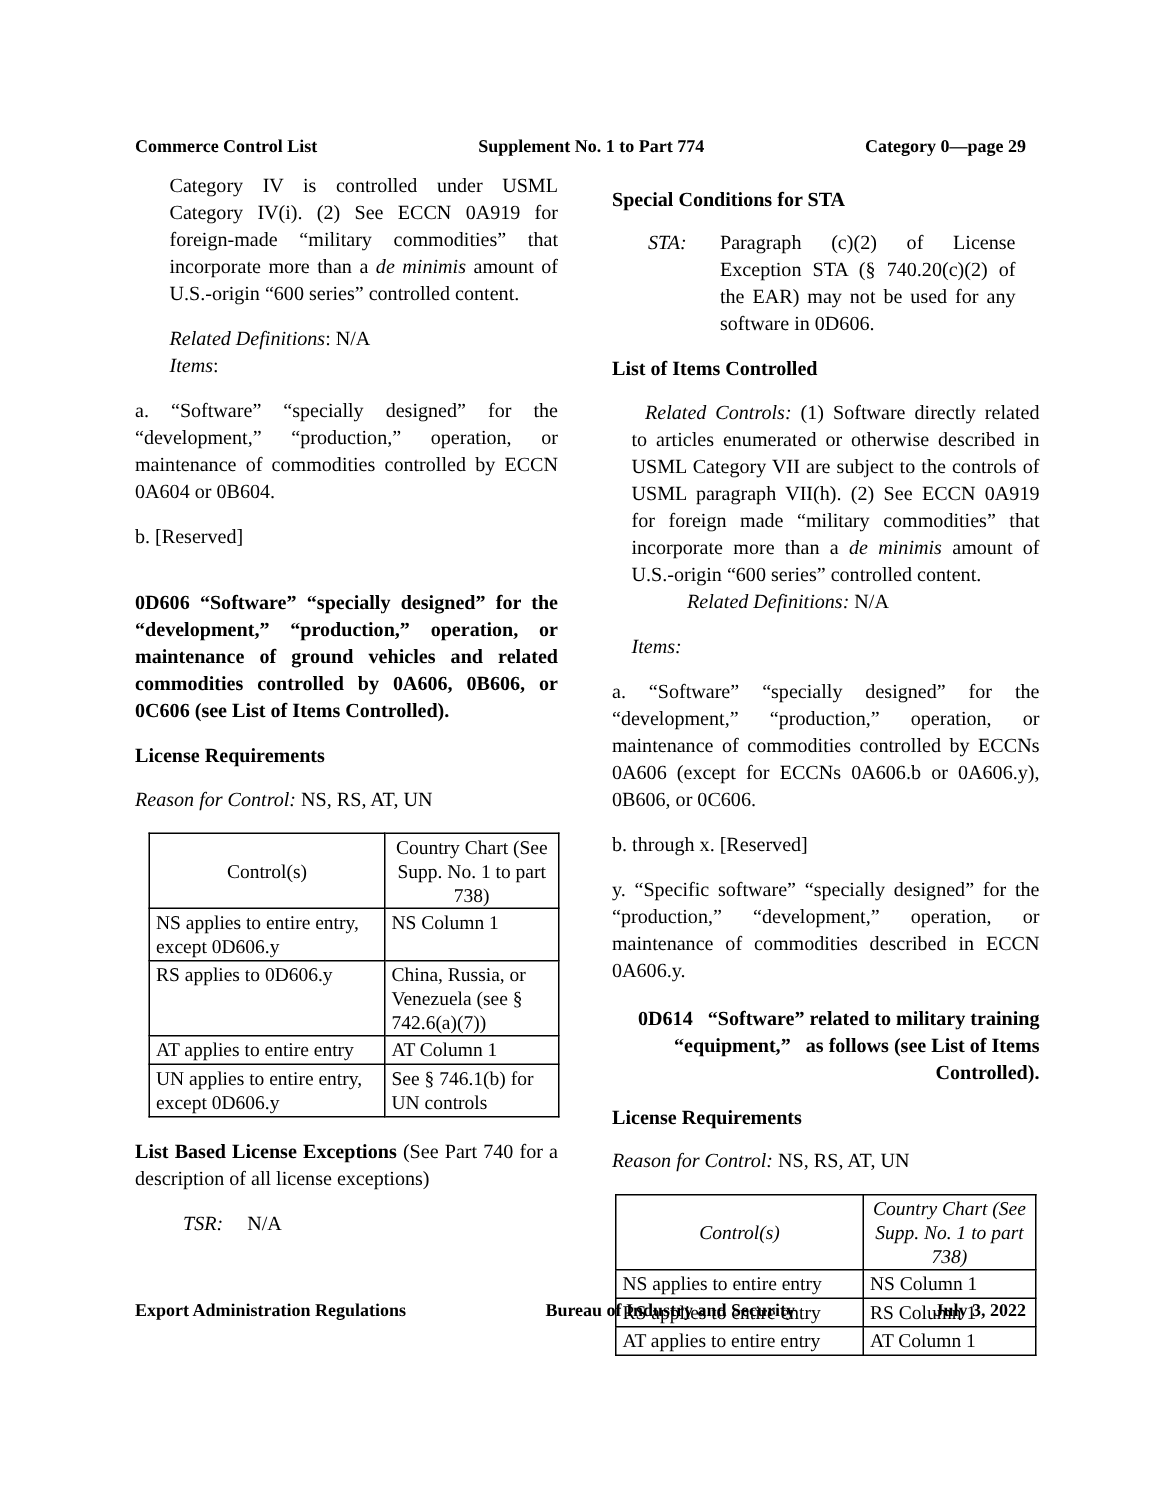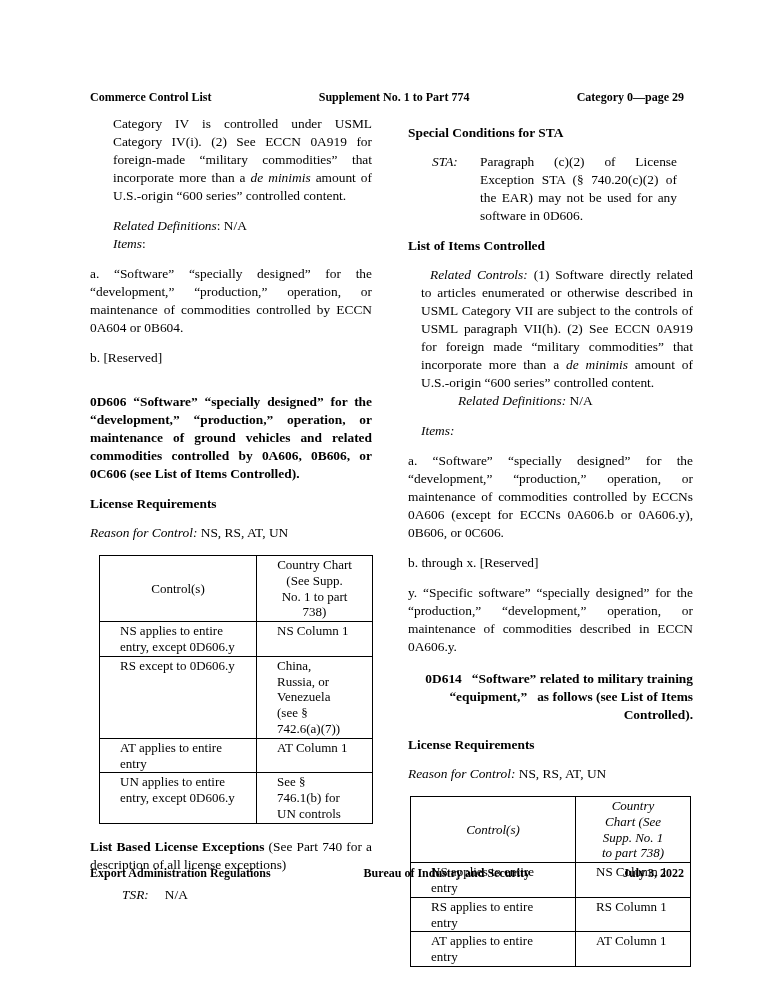--- a/index.html
+++ b/index.html
@@ -39,21 +39,21 @@
   .rc-block { margin:0 0 12px 13px; text-align:justify; text-indent:9px; }
   .rd-line  { margin:0 0 0 13px; text-indent:24px; }
   .items-line { margin:0 0 12px 13px; }
   
   table.ctl {
     border-collapse:collapse; table-layout:fixed;
     font-size:13px; line-height:15.8px;
     margin:2px 0 14px 9px; width:273px;
   }
   table.ctl th, table.ctl td {
-    border:1px solid #000; padding:1px 20px;
+    border:1px solid #000; padding:1px 4px;
     text-align:left; vertical-align:top; font-weight:normal;
     overflow:hidden;
   }
   table.ctl th { text-align:center; vertical-align:middle; }
   table.ctl col.c1 { width:157px; }
   table.ctl col.c2 { width:116px; }
   table.ctl2 { margin:4px 0 0 2px; width:280px; }
   table.ctl2 col.c1 { width:165px; }
   table.ctl2 col.c2 { width:115px; }
   table.ctl2 th { font-style:italic; }
@@ -96,21 +96,21 @@
       <tbody>
           <tr>
         <th>Control(s)</th>
         <th>Country Chart (See Supp. No. 1 to part 738)</th>
       </tr>
       <tr>
         <td>NS applies to entire entry, except 0D606.y</td>
         <td>NS Column 1</td>
       </tr>
       <tr>
-        <td>RS except to 0D606.y</td>
+        <td>RS applies to 0D606.y</td>
         <td>China, Russia, or Venezuela (see § 742.6(a)(7))</td>
       </tr>
       <tr>
         <td>AT applies to entire entry</td>
         <td>AT Column 1</td>
       </tr>
       <tr>
         <td>UN applies to entire entry, except 0D606.y</td>
         <td>See § 746.1(b) for UN controls</td>
       </tr>

